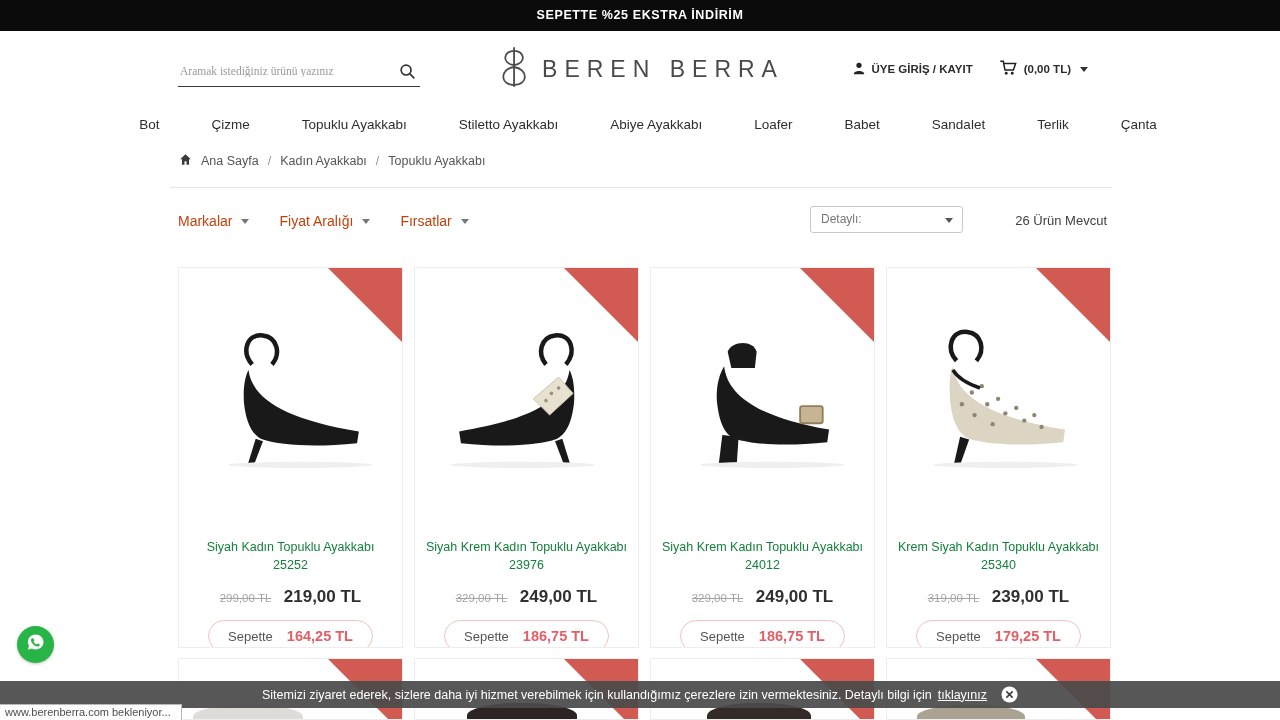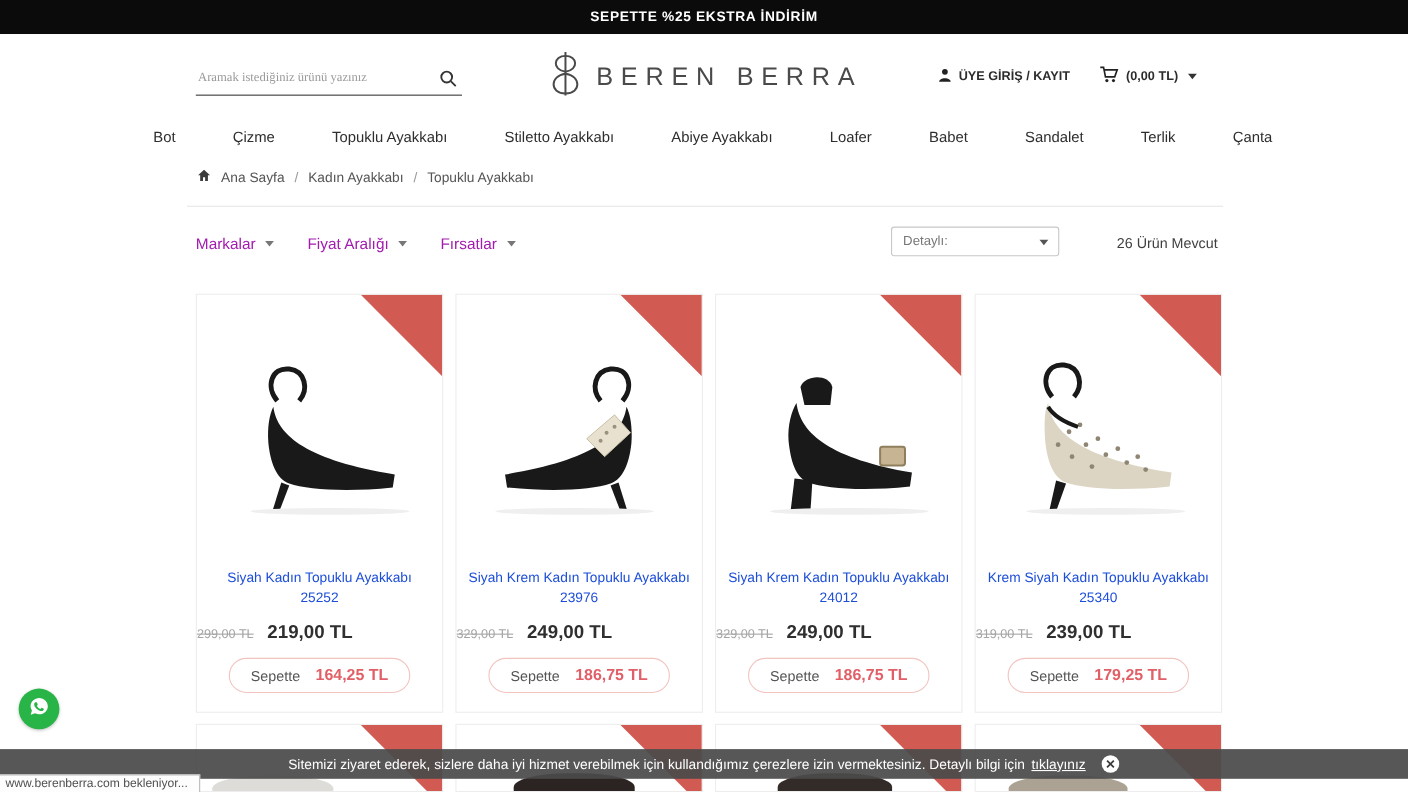--- a/index.html
+++ b/index.html
@@ -29,38 +29,38 @@
   .nav-item { font-size:13.5px; color:#2e2e2e; cursor:pointer; white-space:nowrap;margin-left:16px; }
 
   
   .breadcrumb { position:absolute; top:153px; left:179px; display:flex; align-items:center; gap:9px; font-size:12.5px; color:#555; }
   .crumb { cursor:pointer; }
   .crumb-sep { color:#999; }
   .rule { position:absolute; top:187px; left:170px; width:942px; height:1px; background:#e7e7e7; }
 
   
   .filters { position:absolute; top:213px; left:178px; display:flex; gap:30px; align-items:center; }
-  .filter { display:flex; align-items:center; gap:6px; font-size:14px; color:#a21caf; cursor:pointer; }
+  .filter { display:flex; align-items:center; gap:6px; font-size:14px; color:#c2410c; cursor:pointer; }
   .filter .caret-down { border-top-color:#777; }
   .sort-select { position:absolute; left:810px; top:206px; width:153px; height:27px; border:1px solid #c8c8c8; border-radius:3px;
     background:#fff; font-size:12px; color:#777; line-height:25px; padding:0 10px; cursor:pointer; }
   .sort-select .caret-down { position:absolute; right:9px; top:11px; border-top-color:#555; }
   .result-count { position:absolute; right:173px; top:213px; font-size:13px; color:#3f3f3f; }
 
   
   .grid { position:absolute; left:178px; top:267px; display:grid; grid-template-columns:repeat(4,225px); gap:11px; }
   .grid.row2 { top:658px; }
   .card { position:relative; width:225px; height:381px; background:#fff; border:1px solid #ededed; cursor:pointer; overflow:hidden; }
   .grid.row2 .card { height:62px; }
   .img-area { height:248px; display:flex; align-items:center; justify-content:center; }
   .badge { position:absolute; top:0; right:0; width:0; height:0; border-top:74px solid #d15b53; border-left:74px solid transparent; }
   .badge span { position:absolute; top:18px; right:4px; width:44px; text-align:center; transform:rotate(45deg);
     color:#fff; font-size:10.5px; font-weight:bold; }
-  .title { text-align:center; font-size:12.5px; color:#1d4ed8; line-height:1.45; margin-top:0; }
-  .price-row { text-align:left; margin-top:13px; }
+  .title { text-align:center; font-size:12.5px; color:#15803d; line-height:1.45; margin-top:22px; }
+  .price-row { text-align:center; margin-top:13px; }
   .old-price { font-size:11.5px; color:#a5a5a5; text-decoration:line-through; margin-right:8px; }
   .new-price { font-size:17px; font-weight:bold; color:#2f2f2f; }
   .sepette-wrap { text-align:center; margin-top:13px; }
   .sepette { display:inline-flex; align-items:center; gap:14px; border:1.5px solid #f2c4c0; border-radius:999px; padding:7px 19px; background:#fff; }
   .sep-label { font-size:13px; color:#555; }
   .sep-price { font-size:14.5px; font-weight:bold; color:#e15f66; }
   .hint { position:absolute; border-radius:45%; }
 
   
   .cookie-bar { position:absolute; left:0; top:681px; width:100%; height:27px; background:rgba(74,74,74,.93); z-index:10;

